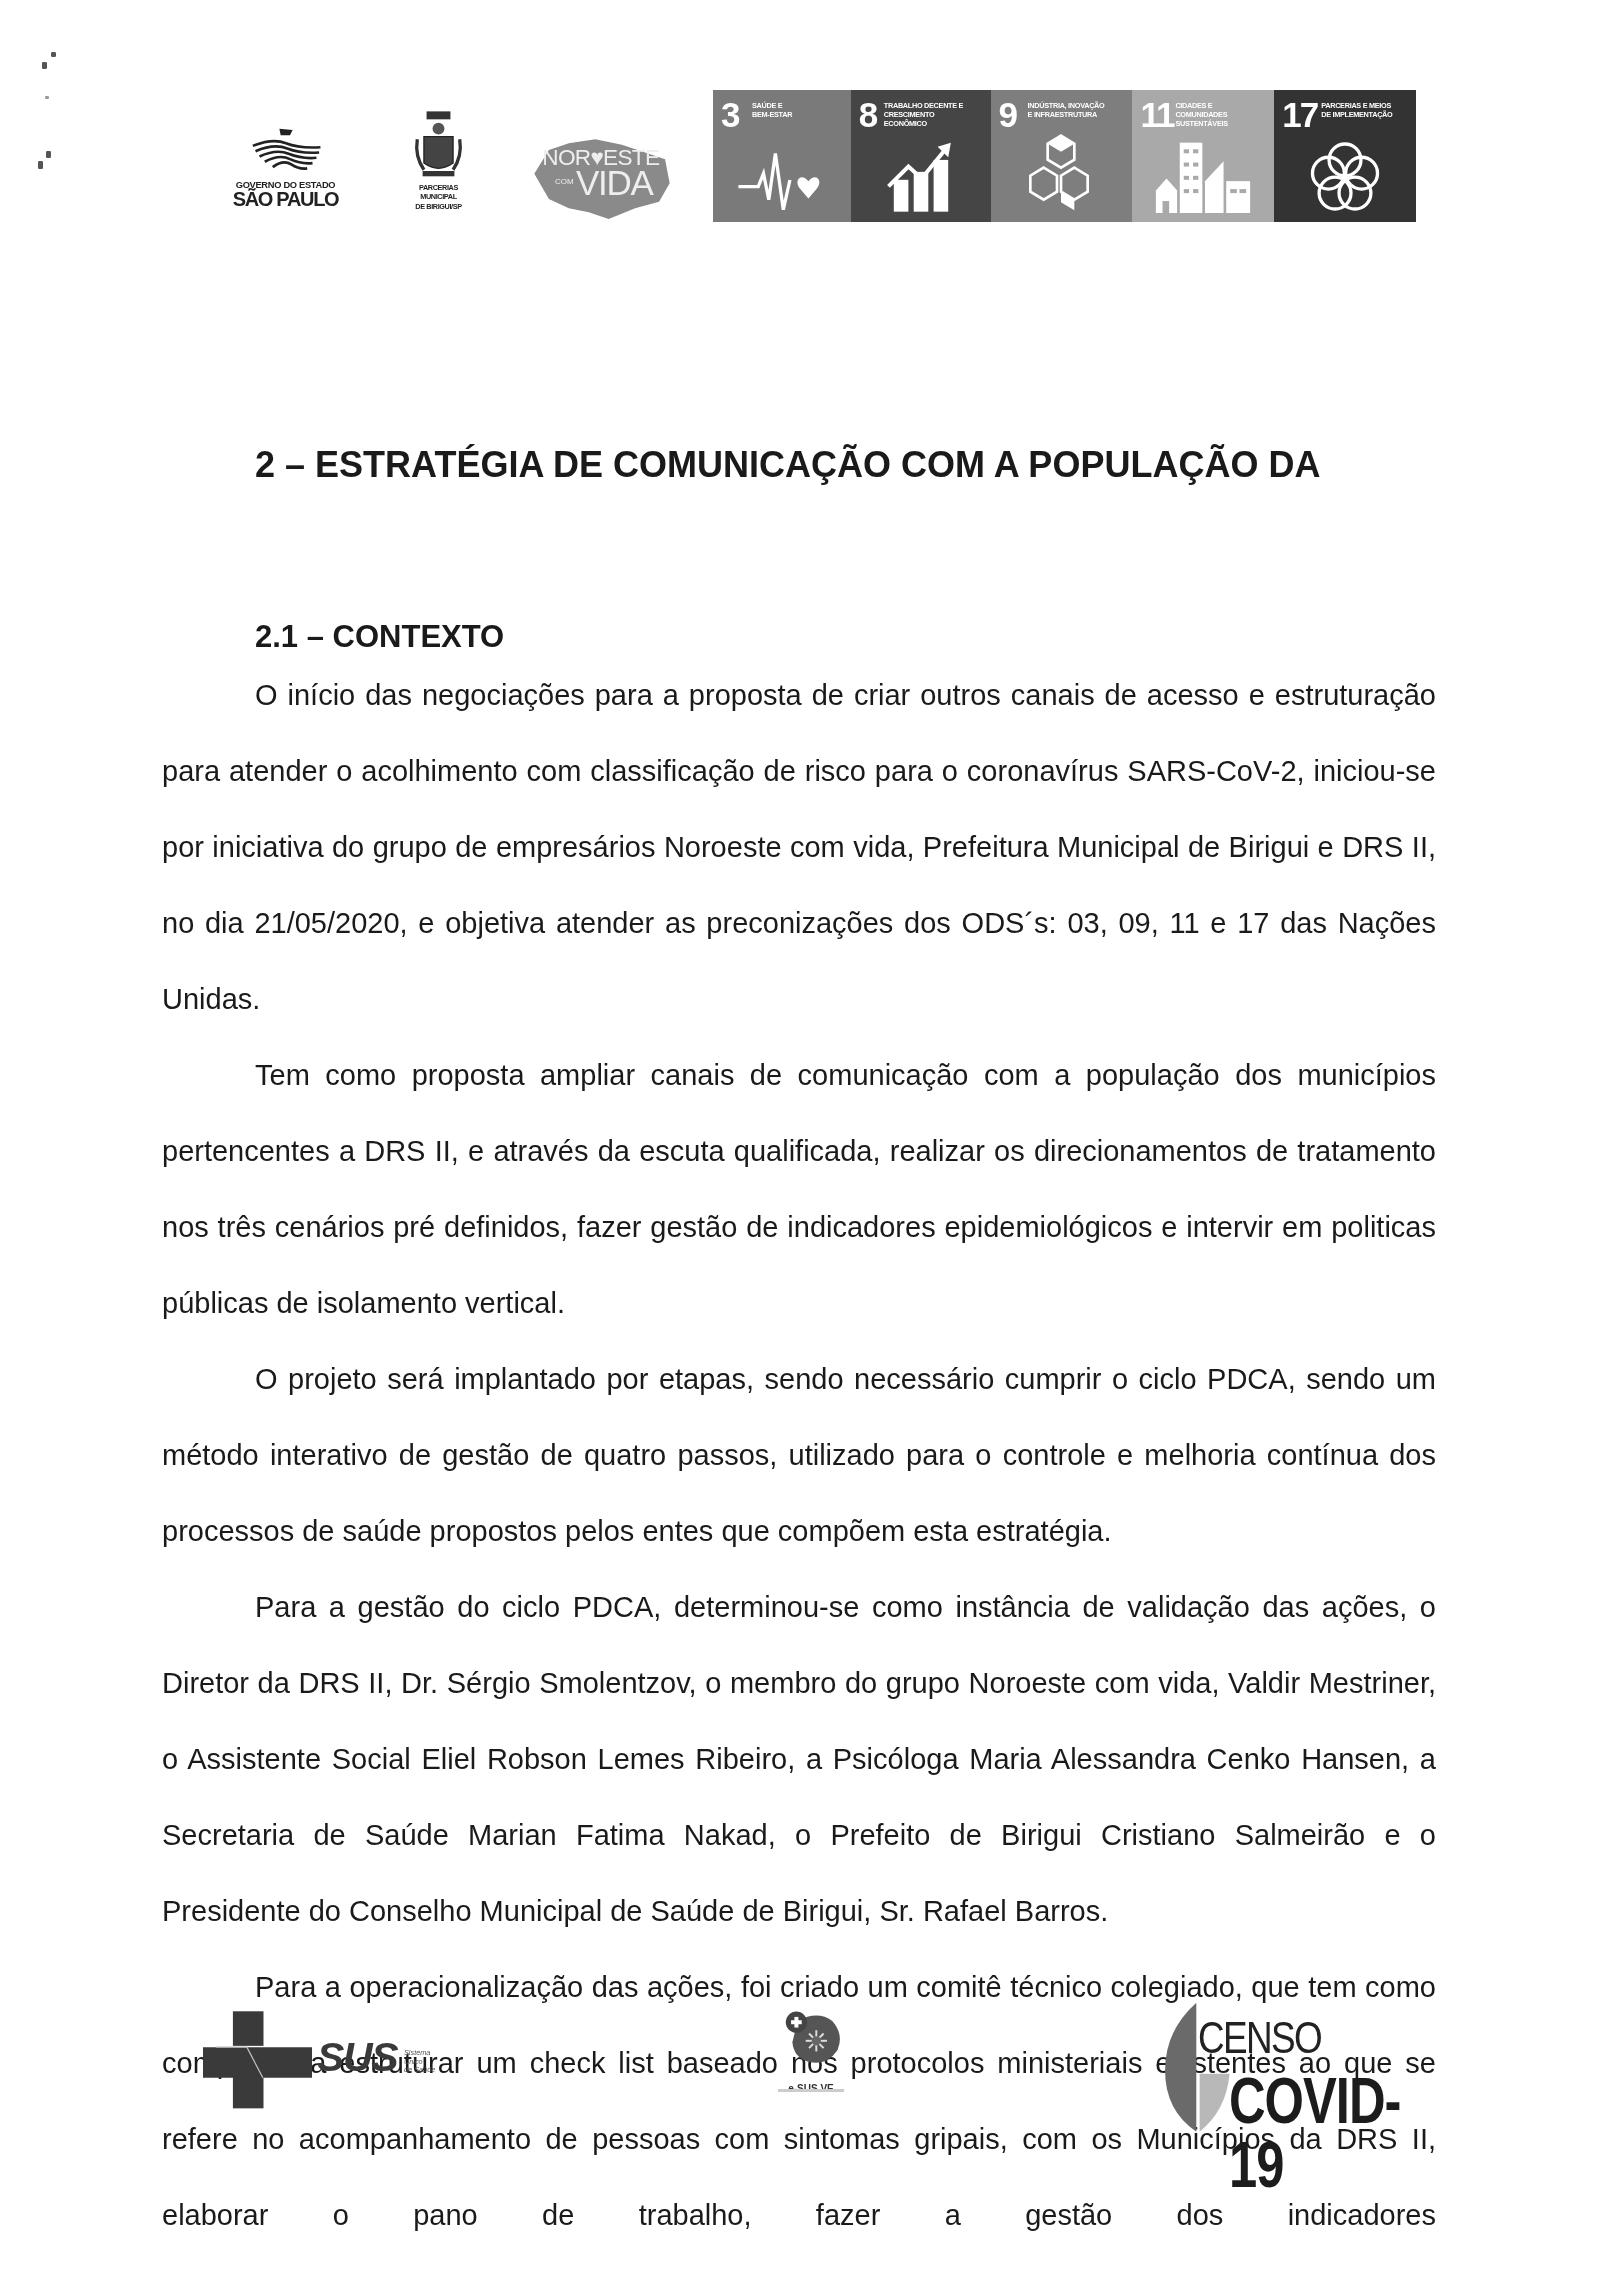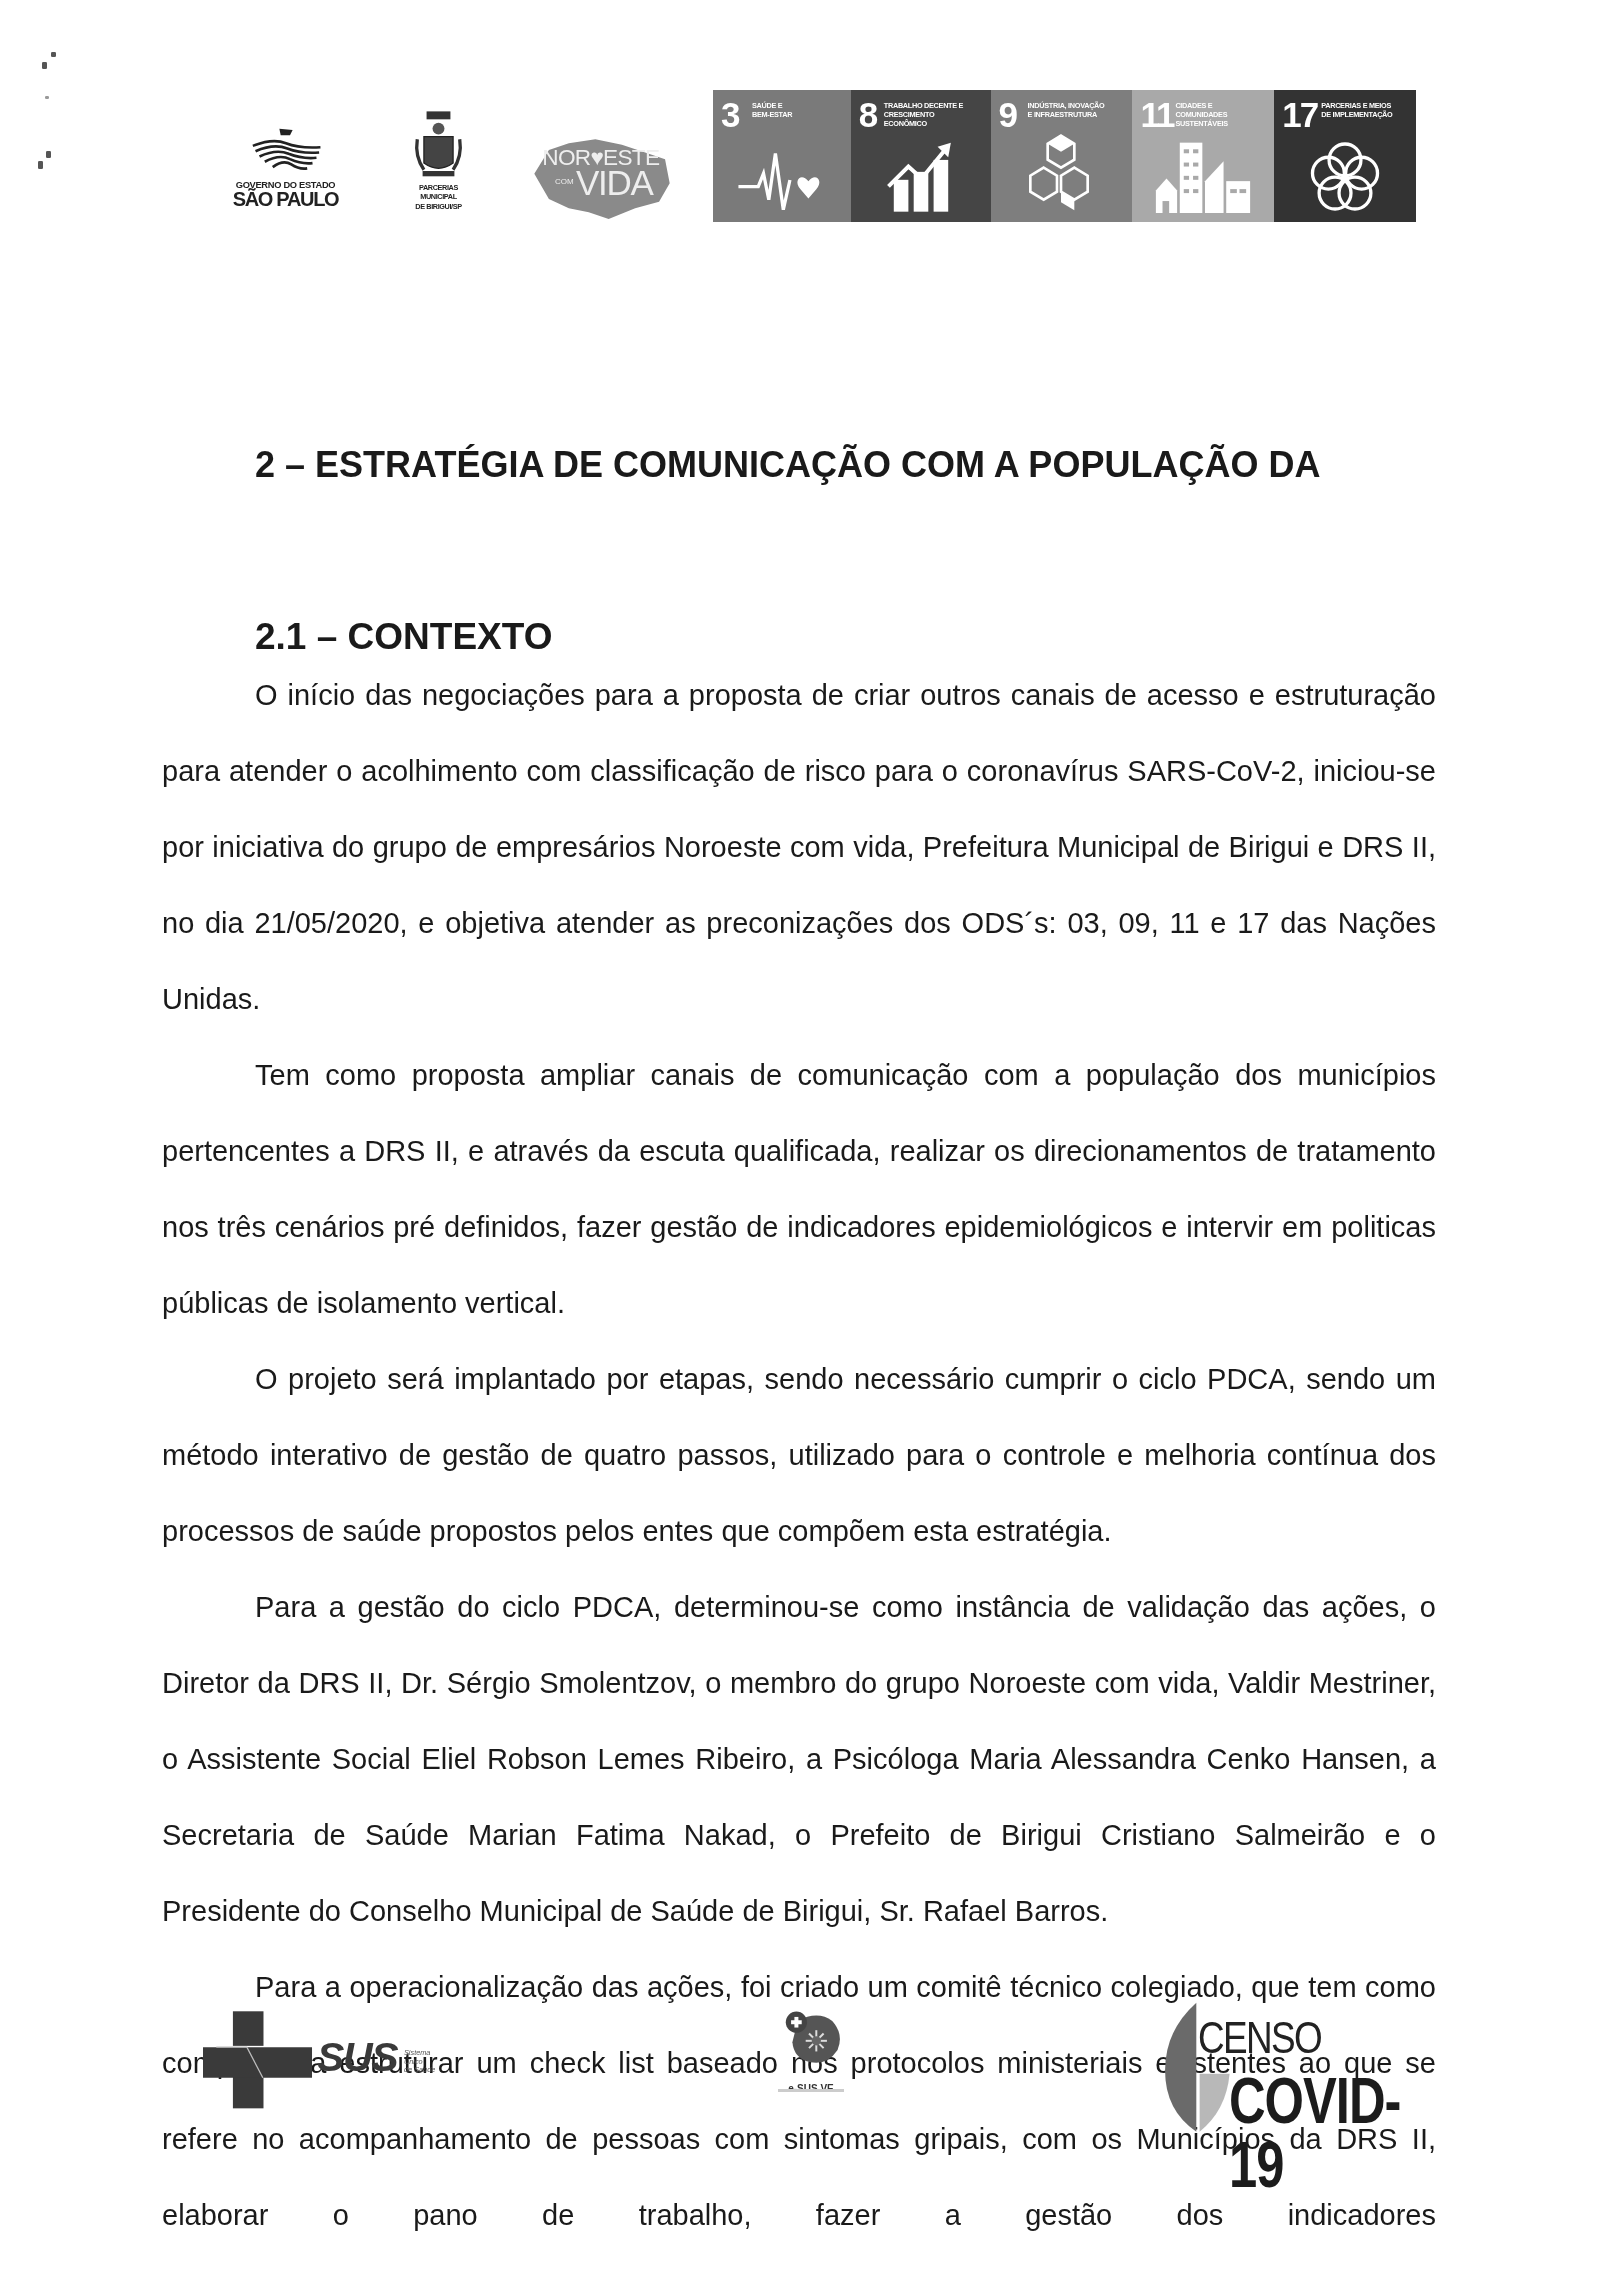--- a/index.html
+++ b/index.html
@@ -29,21 +29,21 @@
   #sdg-strip { position: absolute; left: 713px; top: 90px; width: 703px; height: 132px; display: flex; }
   .sdg { position: relative; height: 100%; color: #fff; overflow: hidden; }
   .sdg .num { position: absolute; left: 8px; top: 6.6px; font-size: 35px; font-weight: bold; letter-spacing: -2px; line-height: 35px; }
   .sdg .lbl { position: absolute; top: 10.6px; font-size: 7.3px; font-weight: bold; line-height: 9.3px; text-transform: uppercase; letter-spacing: -0.3px; white-space: pre-line; }
   .sdg svg { position: absolute; left: 50%; bottom: 9.3px; transform: translateX(-50%); }
 
   
   .text-col { position: absolute; left: 162px; width: 1274px; }
   .h1 { font-weight: bold; font-size: 36px; line-height: 60px; text-align: justify; text-align-last: left; }
   .h1 .indent { display: inline-block; width: 93px; }
-  .h2 { font-weight: bold; font-size: 37px; line-height: 40px; padding-left: 93px; }
+  .h2 { font-weight: bold; font-size: 31px; line-height: 40px; padding-left: 93px; }
   .para { font-size: 29px; line-height: 76px; text-align: justify; text-indent: 93px; margin: 0; }
   .para.cont { text-align-last: justify; }
 
   
   #sus-logo { position: absolute; left: 203px; top: 1998px; width: 253px; height: 113px; font-style: italic; }
   #sus-logo .sus-word { position: absolute; left: 114px; top: 41px; font-size: 41px; font-weight: bold; color: #3a3a3a; letter-spacing: -1.3px; line-height: 37px; }
   #sus-logo .sus-sub { position: absolute; left: 201px; top: 51px; font-size: 7.3px; line-height: 8.6px; color: #555; }
 
   #esus-logo { position: absolute; left: 771px; top: 2001px; width: 80px; height: 100px; text-align: center; }
   #esus-logo .name { position: absolute; left: 0; width: 100%; top: 82px; font-size: 10px; font-weight: bold; color: #333; }

